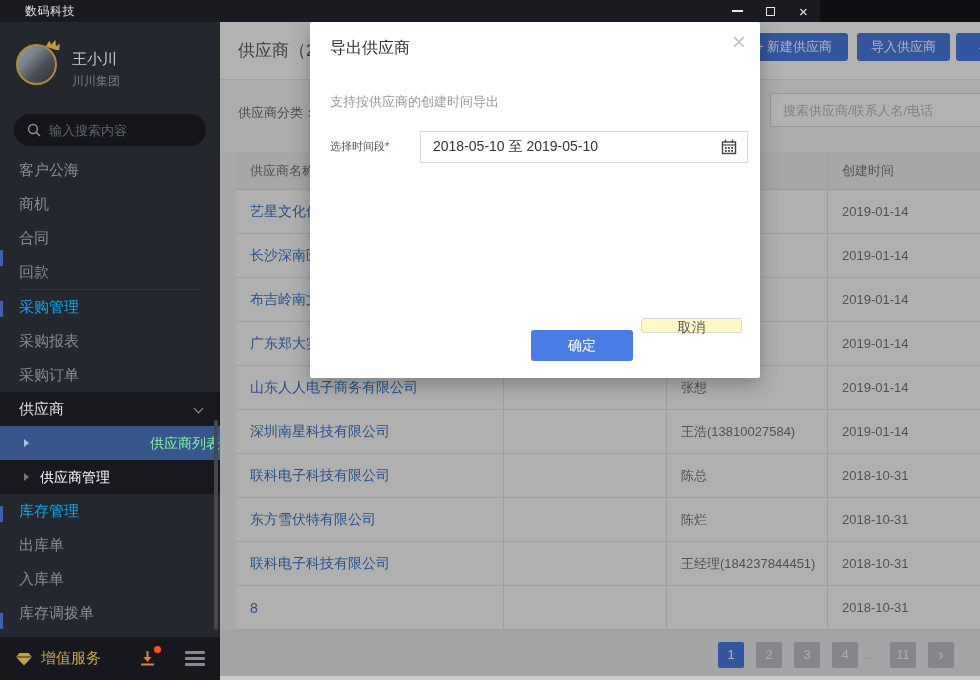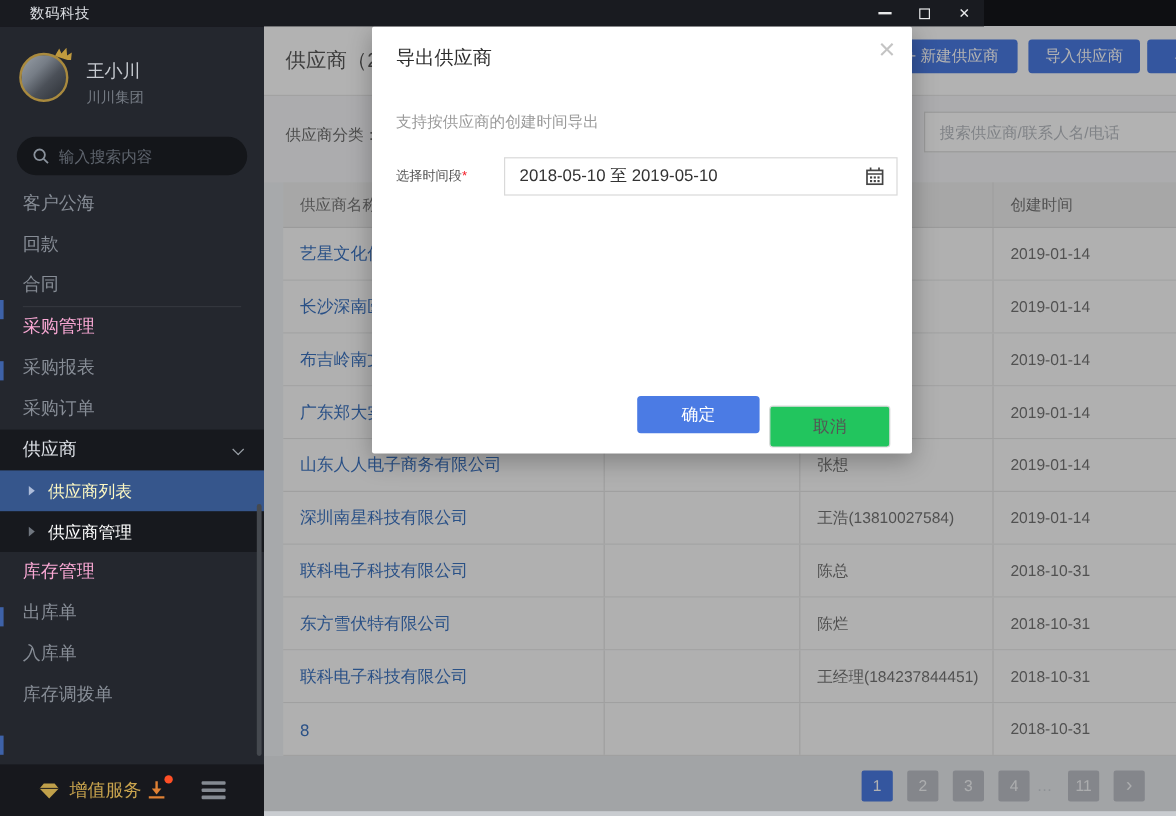--- a/index.html
+++ b/index.html
@@ -26,35 +26,35 @@
   .u-name { position:absolute; left:72px; top:28px; color:#c6cad0; font-size:15px; }
   .u-org  { position:absolute; left:72px; top:51px; color:#767c85; font-size:12px; }
   .side-search { position:absolute; left:14px; top:92px; width:192px; height:32px; background:#14161a;
     border-radius:16px; display:flex; align-items:center; }
   .side-search svg { margin-left:13px; }
   .side-search input { background:transparent; border:none; outline:none; color:#aab0b8; font-size:13px;
     margin-left:8px; width:140px; font-family:inherit; }
   .side-search input::placeholder { color:#5f656e; }
   .menu { position:absolute; left:0; top:131px; width:220px; }
   .m-item { height:34px; line-height:34px; padding-left:19px; font-size:15px; color:#878d96; cursor:pointer; }
-  .m-section { color:#f9a8d4; }
+  .m-section { color:#0ea5e9; }
   .m-divider { height:1px; background:#33363d; margin:0 19px; }
   .m-group { background:#17191e; }
   .g-head { position:relative; height:34px; line-height:34px; padding-left:19px; font-size:15px; color:#dde0e6; cursor:pointer; }
   .chev { position:absolute; right:18px; top:13px; width:7px; height:7px;
     border-right:1.5px solid #9aa0a8; border-bottom:1.5px solid #9aa0a8; transform:rotate(45deg); }
   .sub-item { position:relative; height:34px; line-height:34px; padding-left:40px; font-size:14px; color:#ffffff; cursor:pointer; }
   .sub-item .tri { position:absolute; left:24px; top:13px; width:0; height:0;
     border-left:5px solid #70767f; border-top:4px solid transparent; border-bottom:4px solid transparent; }
-  .sub-item.sel { background:#36568c; color:#fef9c3; }
+  .sub-item.sel { background:#36568c; color:#86efac;text-align:right; }
   .sub-item.sel .tri { border-left-color:#aebdda; }
   .blue-bar { position:absolute; left:0; width:3px; height:16px; background:#3e62a8; }
   .side-scroll { position:absolute; right:2px; top:398px; width:4px; height:210px; background:#45494f; border-radius:2px; }
   .side-footer { position:absolute; left:0; bottom:0; width:220px; height:43px; background:#17181d;
-    display:flex; align-items:center; padding:0 32px; }
+    display:flex; align-items:center; padding:0 15px; }
   .vip-label { color:#c9a44e; font-size:15px; margin-left:8px; }
   .dl-wrap { margin-left:auto; position:relative; width:20px; height:18px; }
   .dot { position:absolute; right:-2px; top:-4px; width:7px; height:7px; border-radius:50%; background:#ff4f26; }
   .hamb { margin-left:26px; width:20px; cursor:pointer; }
   .hamb div { height:2.5px; background:#858a92; margin:3.5px 0; border-radius:1px; }
 
   
   .main { position:absolute; left:220px; top:22px; width:760px; height:658px; background:#f0f2f5; }
   .m-header { position:absolute; left:0; top:0; width:760px; height:58px; background:#ffffff; border-bottom:1px solid #e9e9e9; }
   .page-title { position:absolute; left:18px; top:0; line-height:58px; font-size:17px; color:#595959; font-weight:500; }
@@ -96,21 +96,21 @@
   .modal-hint { position:absolute; left:20px; top:71px; font-size:13px; color:#9a9a9a; }
   .field-label { position:absolute; left:20px; top:117px; font-size:11px; color:#555; }
   .req { color:#f5222d; }
   .date-box { position:absolute; left:110px; top:109px; width:328px; height:32px; border:1px solid #d9d9d9;
     display:flex; align-items:center; background:#fff; }
   .date-box input { border:none; outline:none; flex:1; font-size:14px; color:#333; padding-left:12px;
     font-family:inherit; background:transparent; }
   .date-box svg { margin-right:10px; }
   .btn-ok { position:absolute; left:221px; top:308px; width:102px; height:31px; background:#4b7be4; color:#fff;
     border:none; border-radius:3px; font-size:14px; cursor:pointer; font-family:inherit; }
-  .btn-cancel { position:absolute; left:331px; top:316px; width:101px; height:35px; background:#22c55e; color:#555;
+  .btn-cancel { position:absolute; left:331px; top:296px; width:101px; height:15px; background:#fef9c3; color:#555;
     border:1px solid #d9d9d9; border-radius:3px; font-size:14px; cursor:pointer; font-family:inherit; }
 </style>
 </head>
 <body>
 
 <div class="app">
 
   <div class="titlebar">
     <span class="app-name">数码科技</span>
     <div class="win-controls">
@@ -139,22 +139,23 @@
     <div class="side-search">
       <svg width="14" height="14" viewBox="0 0 14 14">
         <circle cx="6" cy="6" r="4.4" fill="none" stroke="#8a929c" stroke-width="1.5"></circle>
         <line x1="9.4" y1="9.4" x2="13" y2="13" stroke="#8a929c" stroke-width="1.5"></line>
       </svg>
       <input placeholder="输入搜索内容" style="">
     </div>
 
     <div class="menu">
       <div class="m-item">客户公海</div>
+      <div class="m-item">商机</div>
+      <div class="m-item">合同</div>
       <div class="m-item">回款</div>
-      <div class="m-item">合同</div>
       <div class="m-divider"></div>
       <div class="m-item m-section">采购管理</div>
       <div class="m-item">采购报表</div>
       <div class="m-item">采购订单</div>
       <div class="m-group">
         <div class="g-head">
           <span>供应商</span>
           <span class="chev"></span>
         </div>
         <div class="sub-item sel">

